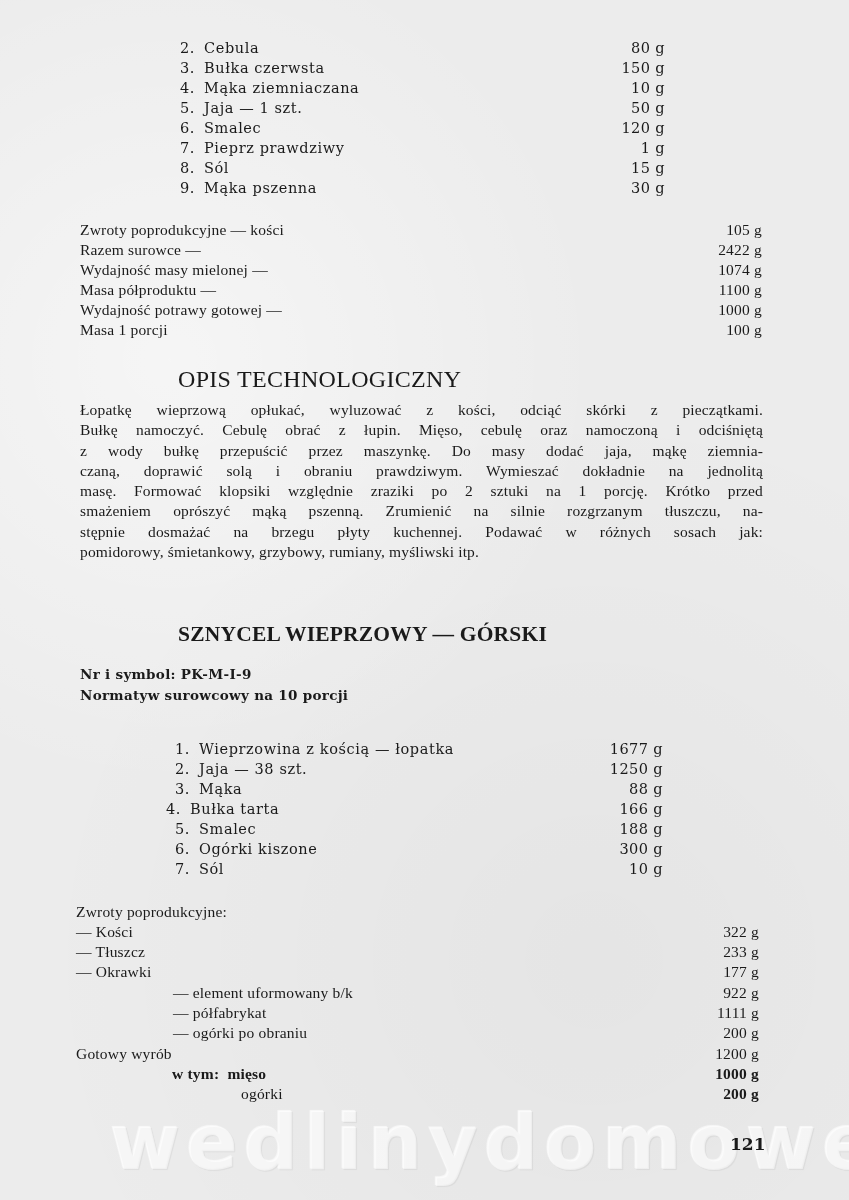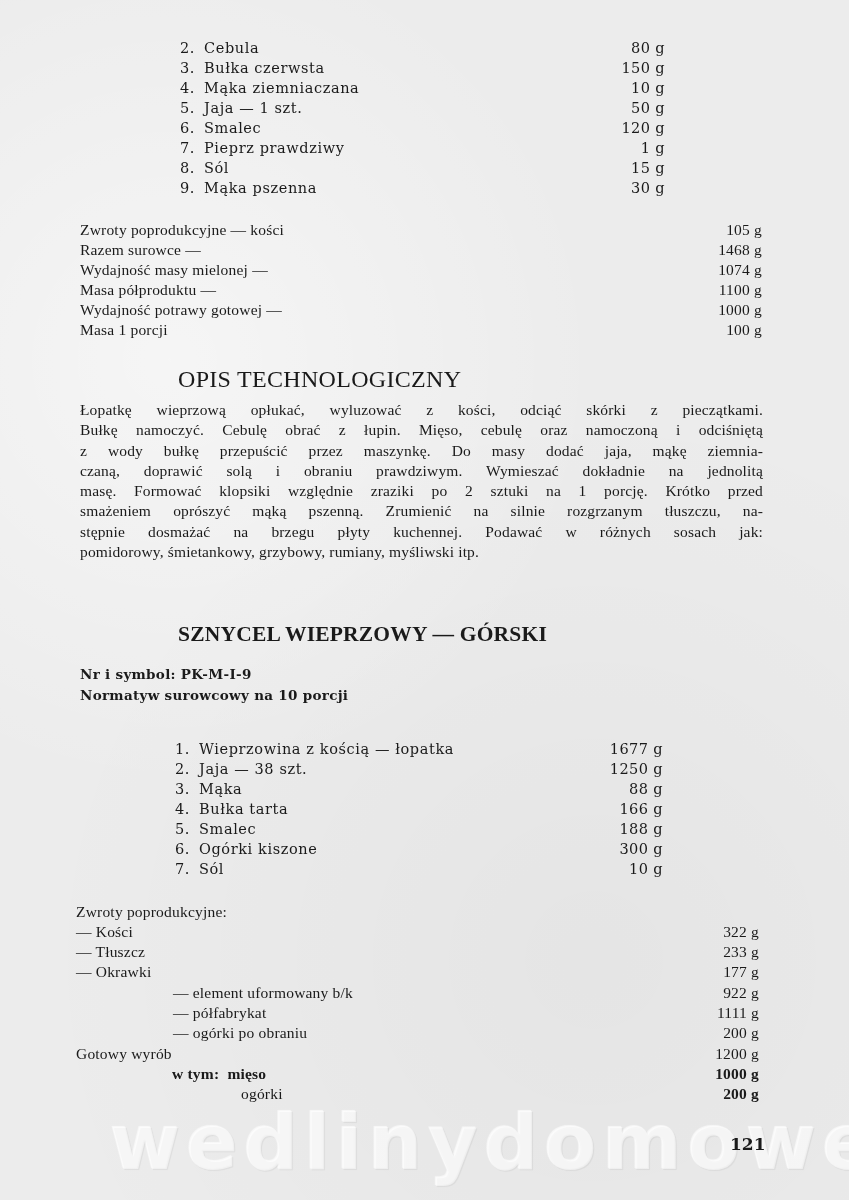--- a/index.html
+++ b/index.html
@@ -59,21 +59,21 @@
   <div class="val" style="right:184px;top:158px;">15 g</div>
 
   <div class="row" style="left:180px;top:178px;"><span class="num">9.</span><span>Mąka pszenna</span></div>
   <div class="val" style="right:184px;top:178px;">30 g</div>
 </div>
 
 <div>
   <div class="row cond" style="left:80px;top:220px;">Zwroty poprodukcyjne — kości</div>
   <div class="val cond" style="right:87px;top:220px;">105 g</div>
   <div class="row cond" style="left:80px;top:240px;">Razem surowce —</div>
-  <div class="val cond" style="right:87px;top:240px;">1468 g</div>
+  <div class="val cond" style="right:87px;top:240px;">2422 g</div>
   <div class="row cond" style="left:80px;top:260px;">Wydajność masy mielonej —</div>
   <div class="val cond" style="right:87px;top:260px;">1074 g</div>
   <div class="row cond" style="left:80px;top:280px;">Masa półproduktu —</div>
   <div class="val cond" style="right:87px;top:280px;">1100 g</div>
   <div class="row cond" style="left:80px;top:300px;">Wydajność potrawy gotowej —</div>
   <div class="val cond" style="right:87px;top:300px;">1000 g</div>
   <div class="row cond" style="left:80px;top:320px;">Masa 1 porcji</div>
   <div class="val cond" style="right:87px;top:320px;">100 g</div>
 </div>
 
@@ -96,21 +96,21 @@
 <div>
   <div class="row" style="left:175px;top:739px;"><span class="num">1.</span><span>Wieprzowina z kością — łopatka</span></div>
   <div class="val" style="right:186px;top:739px;">1677 g</div>
 
   <div class="row" style="left:175px;top:759px;"><span class="num">2.</span><span>Jaja — 38 szt.</span></div>
   <div class="val" style="right:186px;top:759px;">1250 g</div>
 
   <div class="row" style="left:175px;top:779px;"><span class="num">3.</span><span>Mąka</span></div>
   <div class="val" style="right:186px;top:779px;">88 g</div>
 
-  <div class="row" style="left:175px;top:799px;"><span class="num">4.</span><span>Bułka tarta</span></div>
+  <div class="row" style="left:166px;top:799px;"><span class="num">4.</span><span>Bułka tarta</span></div>
   <div class="val" style="right:186px;top:799px;">166 g</div>
 
   <div class="row" style="left:175px;top:819px;"><span class="num">5.</span><span>Smalec</span></div>
   <div class="val" style="right:186px;top:819px;">188 g</div>
 
   <div class="row" style="left:175px;top:839px;"><span class="num">6.</span><span>Ogórki kiszone</span></div>
   <div class="val" style="right:186px;top:839px;">300 g</div>
 
   <div class="row" style="left:175px;top:859px;"><span class="num">7.</span><span>Sól</span></div>
   <div class="val" style="right:186px;top:859px;">10 g</div>

